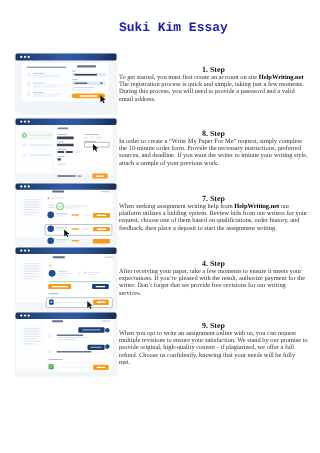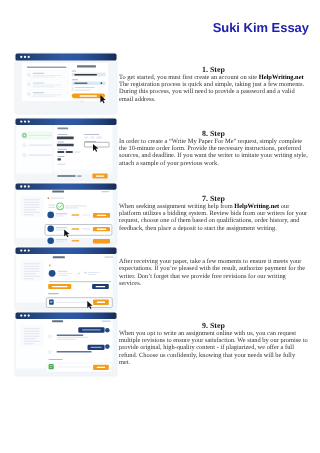--- a/index.html
+++ b/index.html
@@ -1,23 +1,23 @@
 <!DOCTYPE html>
 <html><head>
 <meta charset="utf-8">
 <title>Suki Kim Essay</title>
 <style>
   html,body{margin:0;padding:0;background:#ffffff;}
   body{width:320px;height:453px;font-family:"Liberation Serif",serif;overflow:hidden;
        -webkit-font-smoothing:antialiased;text-rendering:geometricPrecision;}
   .page{position:relative;width:320px;height:453px;background:#fff;}
 
-  .doc-title{position:absolute;left:119px;top:20.6px;opacity:0.999;width:190px;text-align:right;
+  .doc-title{position:absolute;left:119px;top:20.6px;opacity:0.999;width:190px;text-align:left;
              color:#2020ae;font-weight:bold;font-size:12.95px;line-height:13px;
-             font-family:Liberation Sans, sans-serif;}
+             font-family:Liberation Mono, monospace;}
 
   .shot{position:absolute;left:15px;width:102px;}
   .shot svg{display:block;filter:blur(0.22px) drop-shadow(0.6px 0.8px 0.9px rgba(60,85,130,0.16));}
   .col{position:absolute;left:119px;width:188.8px;opacity:0.999;
        font-size:6.42px;line-height:7.35px;color:#333;text-align:left;}
   .hd{text-align:center;font-weight:bold;font-size:7.9px;line-height:9.6px;color:#1a1a1a;position:relative;top:0.9px;}
   .col b{font-weight:bold;color:#000;}
 </style>
 </head>
 <body>
@@ -245,20 +245,21 @@
       <rect x="35.1" y="53.9" width="2.6" height="0.7" rx="0.2" fill="#fff"></rect>
       <rect x="35.1" y="55.4" width="1.9" height="0.7" rx="0.2" fill="#fff"></rect>
       <rect x="40.8" y="54.8" width="33.0" height="1.1" rx="0.3" fill="#e8edf4"></rect>
       <rect x="78.1" y="52.4" width="15.7" height="5.7" rx="0.9" fill="#f59c1a"></rect>
       <rect x="81.8" y="54.6" width="8.3" height="1.3" rx="0.3" fill="#fff"></rect>
       <path d="M72.3 54.0 L72.3 61.0 L74.1 59.3 L75.4 61.9 L76.5 61.3 L75.2 58.8 L77.6 58.7 Z" fill="#131313"></path>
     </g>
   </svg>
   </div>
   <div class="col" style="top:258px">
+    <div class="hd">4. Step</div>
     <div class="p"><span>After receiving your paper, take a few moments to ensure it meets your expectations. If you’re pleased with the result, authorize payment for the writer. Don’t forget that we provide free revisions for our writing services.</span></div>
   </div>
 
   <div class="shot" style="top:312px">
   <svg width="102" height="64" viewBox="0 0 102 64" xmlns="http://www.w3.org/2000/svg">
     <rect x="0.5" y="3" width="101" height="60.6" fill="#f3f6f9"></rect>
     <rect x="0.5" y="0.4" width="101" height="6.6" rx="1.7" fill="url(#tbar)"></rect>
     <circle cx="6.3" cy="3.6" r="1.15" fill="#f4f8fc"></circle>
     <circle cx="10.0" cy="3.6" r="1.15" fill="#f4f8fc"></circle>
     <circle cx="13.7" cy="3.6" r="1.15" fill="#f4f8fc"></circle>

